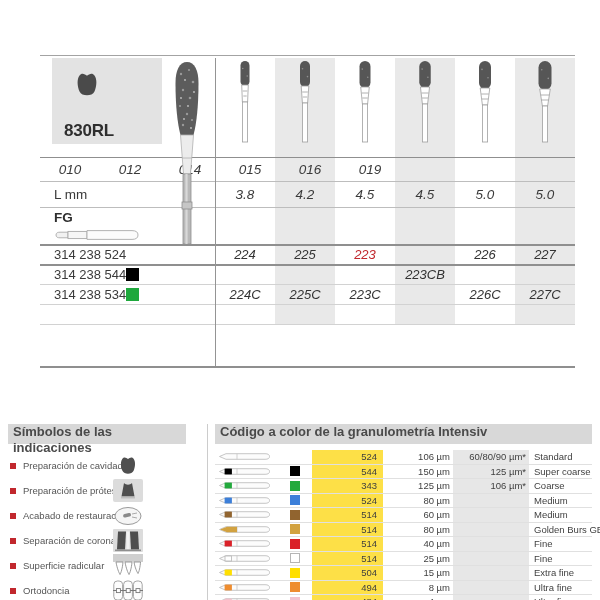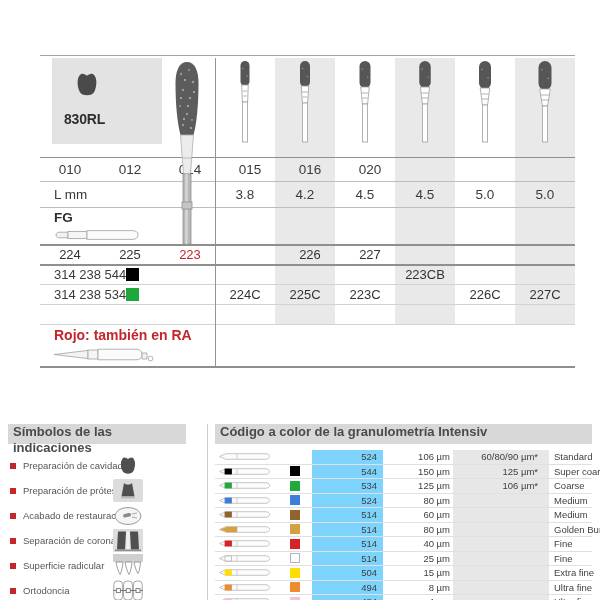--- a/index.html
+++ b/index.html
@@ -7,27 +7,27 @@
   .page{position:absolute;inset:0;background:#fff;}
 
   
   .spec{position:absolute;left:40px;top:55px;width:535px;height:314px;}
   .band{position:absolute;top:3px;height:266px;width:60px;background:#e9e9e9;z-index:0;}
   .b1{left:235px;} .b2{left:355px;} .b3{left:475px;}
   .hline{position:absolute;left:0;right:0;z-index:1;}
   .vdiv{position:absolute;left:175px;top:3px;height:308px;width:1px;background:#949494;z-index:1;}
   .row{position:absolute;left:0;right:0;display:flex;z-index:2;}
   .rowlabel{width:175px;box-sizing:border-box;padding-left:14px;position:relative;}
-  .cell{width:60px;text-align:center;white-space:nowrap;}
+  .cell{width:60px;text-align:center;white-space:nowrap;font-style:italic;}
   .cells{display:flex;}
   .spec .txt{font-size:13.5px;color:#3a3a3a;}
   .red{color:#c1272d;}
   .burrow{top:3px;height:86px;}
   .modelbox{position:absolute;left:12px;top:0;width:110px;height:86px;background:#e3e3e3;}
-  .model{position:absolute;left:12px;bottom:17px;font-size:14px;font-weight:bold;color:#2e2e2e;letter-spacing:-0.2px;}
+  .model{position:absolute;left:12px;bottom:3px;font-size:17px;font-weight:bold;color:#2e2e2e;letter-spacing:-0.2px;}
   .burcell{width:60px;display:flex;justify-content:center;align-items:flex-start;}
   .coderow{height:19px;line-height:19px;font-size:13px;}
   .coderow .rowlabel{font-size:13px;color:#3a3a3a;}
   .sq{position:absolute;left:86px;top:3px;width:13px;height:13px;}
   .rojo-note{position:absolute;left:14px;top:2px;font-size:14px;font-weight:bold;color:#c1272d;}
   .bigbur{position:absolute;left:132px;top:7px;z-index:3;}
   .fg-label{font-weight:bold;font-size:13.5px;color:#2e2e2e;position:absolute;left:14px;top:2px;}
   .fg-bur{position:absolute;left:14px;top:20px;}
   .ra-bur{position:absolute;left:12px;top:21px;}
 
@@ -40,23 +40,23 @@
   .sym-label{font-size:9.5px;color:#555;}
   .sym-icon{position:absolute;left:104px;top:0;width:32px;height:25px;display:flex;align-items:center;justify-content:center;}
   .sym-list{margin-top:9px;}
 
   .grit{position:absolute;left:215px;top:424px;width:377px;}
   .grit-rows{margin-top:6px;}
   .grit-row{display:flex;height:13.5px;align-items:center;border-bottom:1px solid #e0e0e0;font-size:9.5px;color:#3f3f3f;}
   .g-bur{width:62px;flex:none;display:flex;align-items:center;padding-left:2px;box-sizing:border-box;}
   .g-sq{width:35px;flex:none;display:flex;justify-content:center;}
   .g-sq span{width:10px;height:10px;display:block;}
-  .g-code{width:71px;flex:none;background:#7dd3fc;text-align:right;padding-right:6px;box-sizing:border-box;align-self:stretch;line-height:13.5px;}
+  .g-code{width:71px;flex:none;background:#fde047;text-align:right;padding-right:6px;box-sizing:border-box;align-self:stretch;line-height:13.5px;}
   .g-size{width:70px;flex:none;text-align:right;padding-right:3px;box-sizing:border-box;}
-  .g-alt{width:96px;flex:none;background:#e7e7e7;text-align:right;padding-right:11px;box-sizing:border-box;align-self:stretch;line-height:13.5px;}
+  .g-alt{width:76px;flex:none;background:#e7e7e7;text-align:right;padding-right:3px;box-sizing:border-box;align-self:stretch;line-height:13.5px;}
   .g-name{flex:1;padding-left:5px;white-space:nowrap;}
   .panel-divider{position:absolute;left:207px;top:424px;width:1px;height:176px;background:#cccccc;}
 </style>
 </head>
 <body>
 
 <div class="page">
 
   <section class="spec">
     <div class="band b1"></div>
@@ -186,21 +186,21 @@
       </svg>
     </div>
 
     <div class="row txt" style="top:103px;height:23px;line-height:23px;">
       <div class="cells" id="cells-iso">
           <div class="cell">010</div>
           <div class="cell">012</div>
           <div class="cell">014</div>
           <div class="cell">015</div>
           <div class="cell">016</div>
-          <div class="cell">020</div>
+          <div class="cell">019</div>
         </div>
     </div>
 
     <div class="row txt" style="top:127px;height:25px;line-height:25px;">
       <div class="rowlabel">L mm</div>
       <div class="cells" id="cells-l">
           <div class="cell">3.8</div>
           <div class="cell">4.2</div>
           <div class="cell">4.5</div>
           <div class="cell">4.5</div>
@@ -216,20 +216,21 @@
           <svg width="88" height="14" viewBox="0 0 88 14">
             <path d="M2,7 C2,4.6 4,4.2 6,4.2 L14,4.2 L14,9.8 L6,9.8 C4,9.8 2,9.4 2,7 Z" fill="#f1f1f1" stroke="#aaaaaa" stroke-width="0.9"></path>
             <rect x="14" y="3.4" width="19" height="7.2" fill="#f6f6f6" stroke="#aaaaaa" stroke-width="0.9"></rect>
             <path d="M33,2.6 L78,2.6 Q84,2.6 84,7 Q84,11.4 78,11.4 L33,11.4 Z" fill="#fbfbfb" stroke="#aaaaaa" stroke-width="0.9"></path>
           </svg>
         </span>
       </div>
     </div>
 
     <div class="row coderow" style="top:190px;" id="coderow-0">
+      <div class="rowlabel"><span>314 238 524</span></div>
       <div class="cells" id="cells-c0">
           <div class="cell">224</div>
           <div class="cell">225</div>
           <div class="cell red">223</div>
           <div class="cell"></div>
           <div class="cell">226</div>
           <div class="cell">227</div>
         </div>
     </div>
     <div class="row coderow" style="top:210px;" id="coderow-1">
@@ -248,34 +249,20 @@
       <div class="cells" id="cells-c2">
           <div class="cell">224C</div>
           <div class="cell">225C</div>
           <div class="cell">223C</div>
           <div class="cell"></div>
           <div class="cell">226C</div>
           <div class="cell">227C</div>
         </div>
     </div>
 
-    <div class="row" style="top:270px;height:41px;">
-      <div class="rowlabel" style="padding-left:0;">
-        <span class="rojo-note">Rojo: también en RA</span>
-        <span class="ra-bur">
-          <svg width="104" height="17" viewBox="0 0 104 17">
-            <path d="M2,8.5 L36,4.4 L36,12.6 Z" fill="#f3f3f3" stroke="#aaaaaa" stroke-width="0.9"></path>
-            <rect x="36" y="4" width="10" height="9" fill="#f6f6f6" stroke="#aaaaaa" stroke-width="0.9"></rect>
-            <path d="M46,3.2 L84,3.2 Q90,3.2 90,8.5 Q90,13.8 84,13.8 L46,13.8 Z" fill="#fbfbfb" stroke="#aaaaaa" stroke-width="0.9"></path>
-            <path d="M90,7 h5 v6 h-5 Z" fill="#f1f1f1" stroke="#aaaaaa" stroke-width="0.9"></path>
-            <circle cx="98.5" cy="12.5" r="2.4" fill="#fff" stroke="#aaaaaa" stroke-width="0.9"></circle>
-          </svg>
-        </span>
-      </div>
-    </div>
   </section>
 
   <section class="symbols">
     <div class="panel-title">Símbolos de las indicaciones</div>
     <div class="sym-list" id="sym-list">
         <div class="sym-item">
           <span class="sym-bullet"></span>
     <span class="sym-label">Preparación de cavidades</span>
     <span class="sym-icon">
             <svg width="24" height="24" viewBox="0 0 28 30">
@@ -388,21 +375,21 @@
     <span class="g-bur">
             <svg width="56" height="11" viewBox="0 0 56 11">
     <path d="M2.5,5.5 L9,2.7 L48,2.7 Q52.5,2.7 52.5,5.5 Q52.5,8.3 48,8.3 L9,8.3 Z" fill="#fcfcfc" stroke="#b8b8b8" stroke-width="0.8"></path>
     <line x1="20" y1="2.7" x2="20" y2="8.3" stroke="#c5c5c5" stroke-width="0.8"></line>
     <rect x="8" y="3" width="6.5" height="5" fill="#22a93c" stroke="#22a93c" stroke-width="0.8"></rect>
   </svg>
           </span>
     <span class="g-sq">
             <span style="background:#22a93c;"></span>
           </span>
-    <span class="g-code">534</span>
+    <span class="g-code">343</span>
     <span class="g-size">125 µm</span>
     <span class="g-alt">106 µm*</span>
     <span class="g-name">Coarse</span>
         </div>
         <div class="grit-row">
     <span class="g-bur">
             <svg width="56" height="11" viewBox="0 0 56 11">
     <path d="M2.5,5.5 L9,2.7 L48,2.7 Q52.5,2.7 52.5,5.5 Q52.5,8.3 48,8.3 L9,8.3 Z" fill="#fcfcfc" stroke="#b8b8b8" stroke-width="0.8"></path>
     <line x1="20" y1="2.7" x2="20" y2="8.3" stroke="#c5c5c5" stroke-width="0.8"></line>
     <rect x="8" y="3" width="6.5" height="5" fill="#3c7fd9" stroke="#3c7fd9" stroke-width="0.8"></rect>

